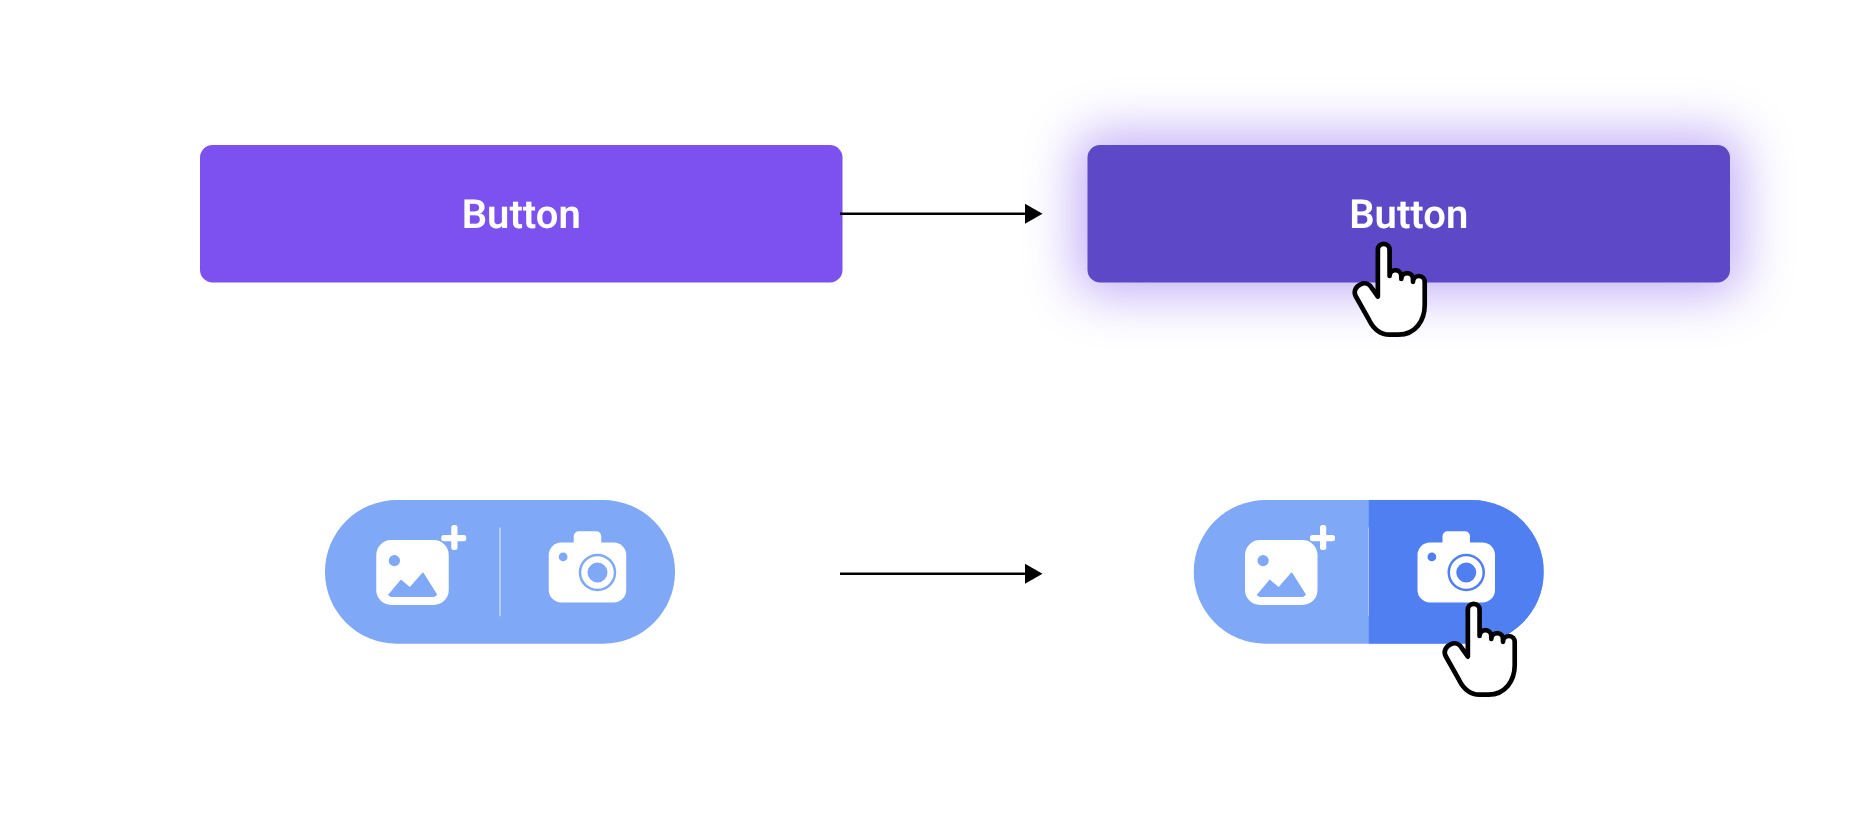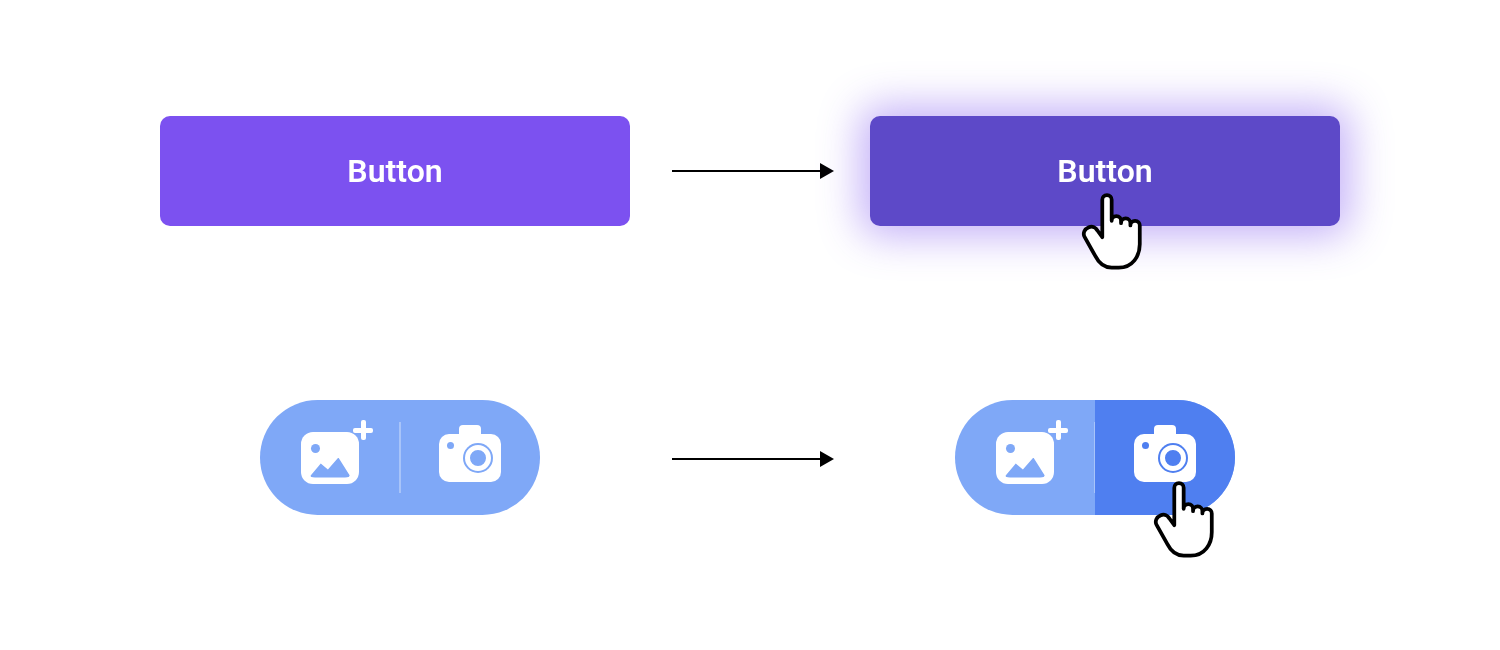--- a/index.html
+++ b/index.html
@@ -1,18 +1,18 @@
 <!DOCTYPE html>
 <html><head>
 <meta charset="utf-8">
 <style>
   html,body{margin:0;padding:0;width:1500px;height:650px;background:#ffffff;font-family:-apple-system,BlinkMacSystemFont,"Segoe UI",Roboto,Helvetica,Arial,sans-serif;}
   .canvas{position:relative;width:1500px;height:650px;}
   
-  .primary-btn{position:absolute;width:470px;height:110px;border-radius:10px;display:flex;align-items:center;justify-content:center;color:#ffffff;font-weight:600;font-size:32px;}
+  .primary-btn{position:absolute;width:514px;height:110px;border-radius:10px;display:flex;align-items:center;justify-content:center;color:#ffffff;font-weight:600;font-size:32px;}
   .btn-default{left:160px;top:116px;background:#7c51f0;}
   .btn-hover{left:870px;top:116px;background:#5d49c8;box-shadow:0 0 40px 10px rgba(124,81,240,.45);}
   
   .pill{position:absolute;width:280px;height:115px;border-radius:60px;display:flex;overflow:hidden;}
   .pill-default{left:260px;top:400px;background:#7fa8f7;}
   .pill-hover{left:955px;top:400px;background:#7fa8f7;}
   .pill-half{flex:1;display:flex;align-items:center;justify-content:center;position:relative;}
   .pill-hover .pill-right{background:#4f7ff0;}
   .pill-divider{position:absolute;left:50%;top:22px;bottom:22px;width:1px;background:rgba(255,255,255,.65);transform:translateX(-50%);}
   

